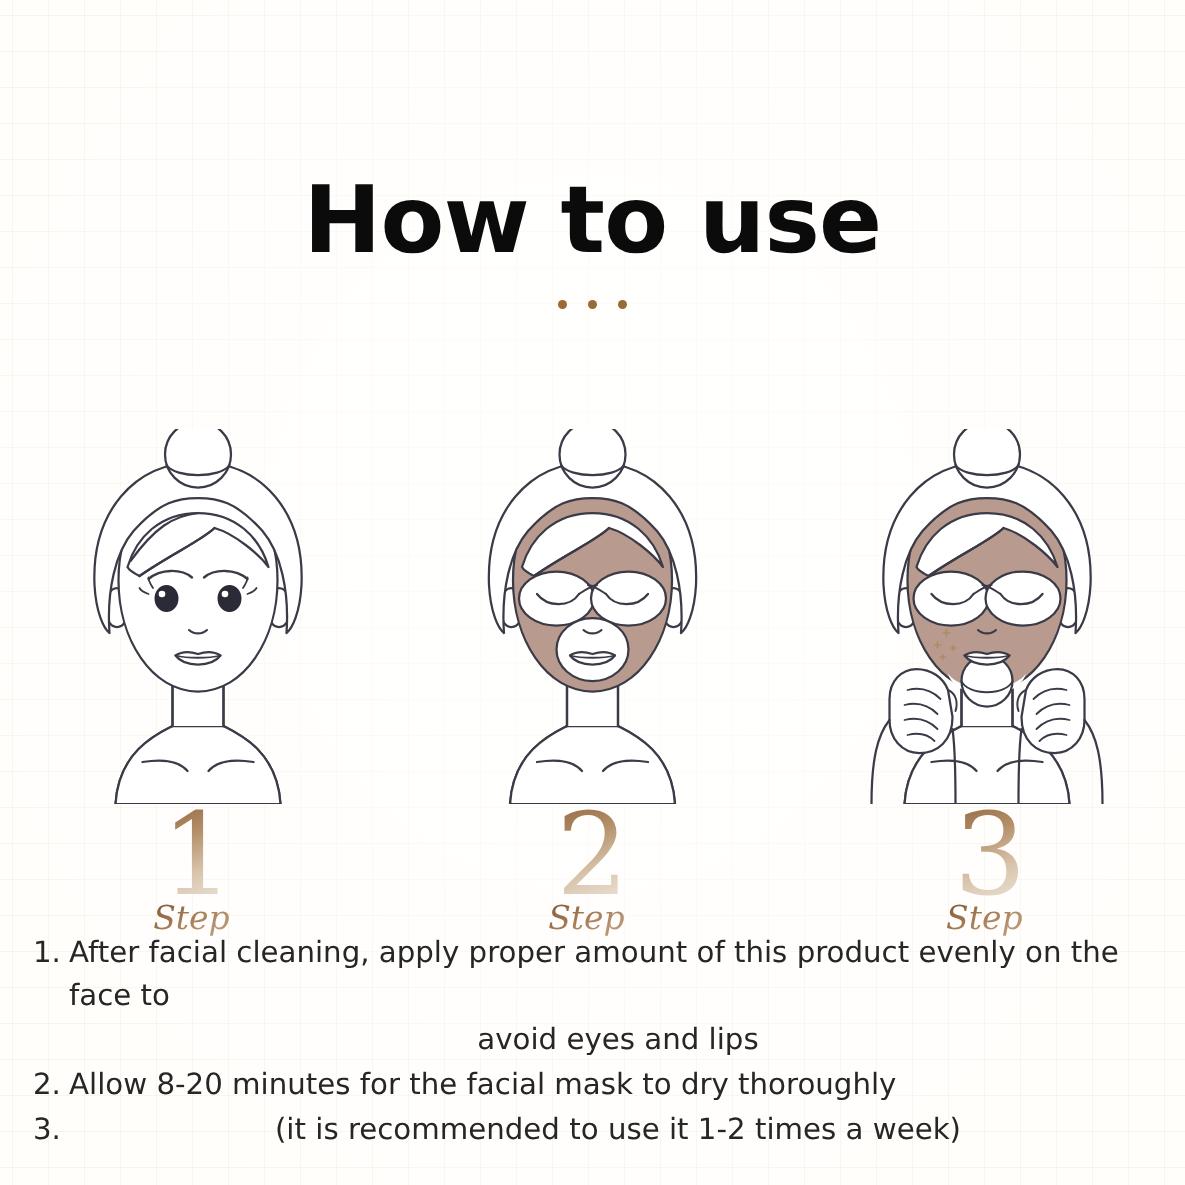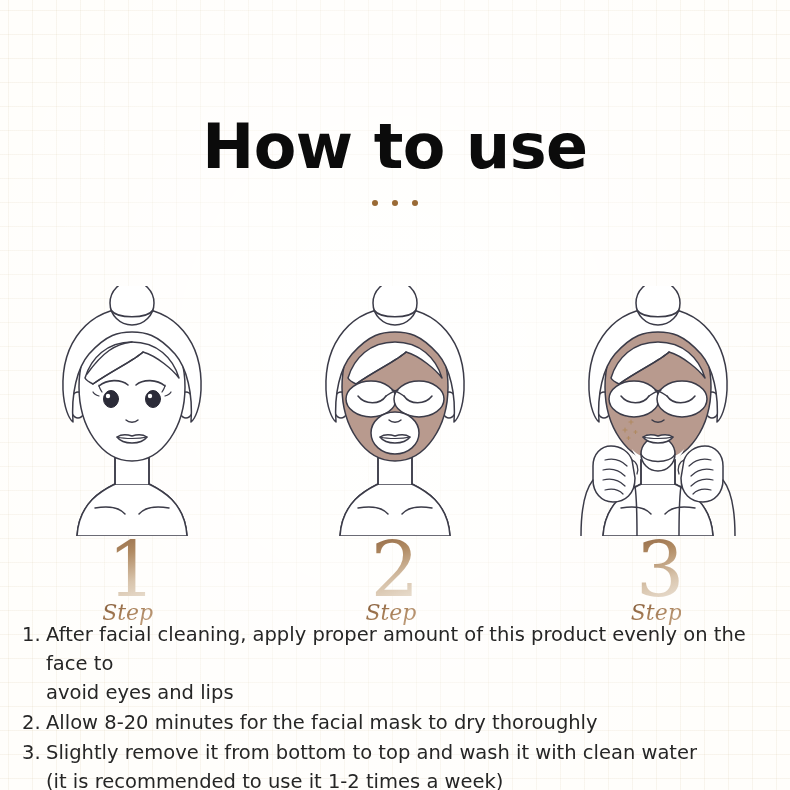--- a/index.html
+++ b/index.html
@@ -157,20 +157,21 @@
   }
   .instruction .num {
     flex: 0 0 auto;
     width: 24px;
   }
   .instruction .body {
     flex: 1 1 auto;
   }
   .instruction .cont {
     display: block;
+    text-align: center;
   }
 </style>
 </head>
 <body>
 
 <div id="page">
 
   <div id="grid-overlay"></div>
 
   <div id="title-block">
@@ -379,20 +380,19 @@
     <div class="instruction">
       <span class="num">2.</span>
       <span class="body">
         <span>Allow 8-20 minutes for the facial mask to dry thoroughly</span>
       </span>
     </div>
 
     <div class="instruction">
       <span class="num">3.</span>
       <span class="body">
-        <span>Slightly remove it from bottom to top and wash it with clean water</span>
         <span class="cont">(it is recommended to use it 1-2 times a week)</span>
       </span>
     </div>
 
   </div>
 
 </div>
 
 </body></html>

